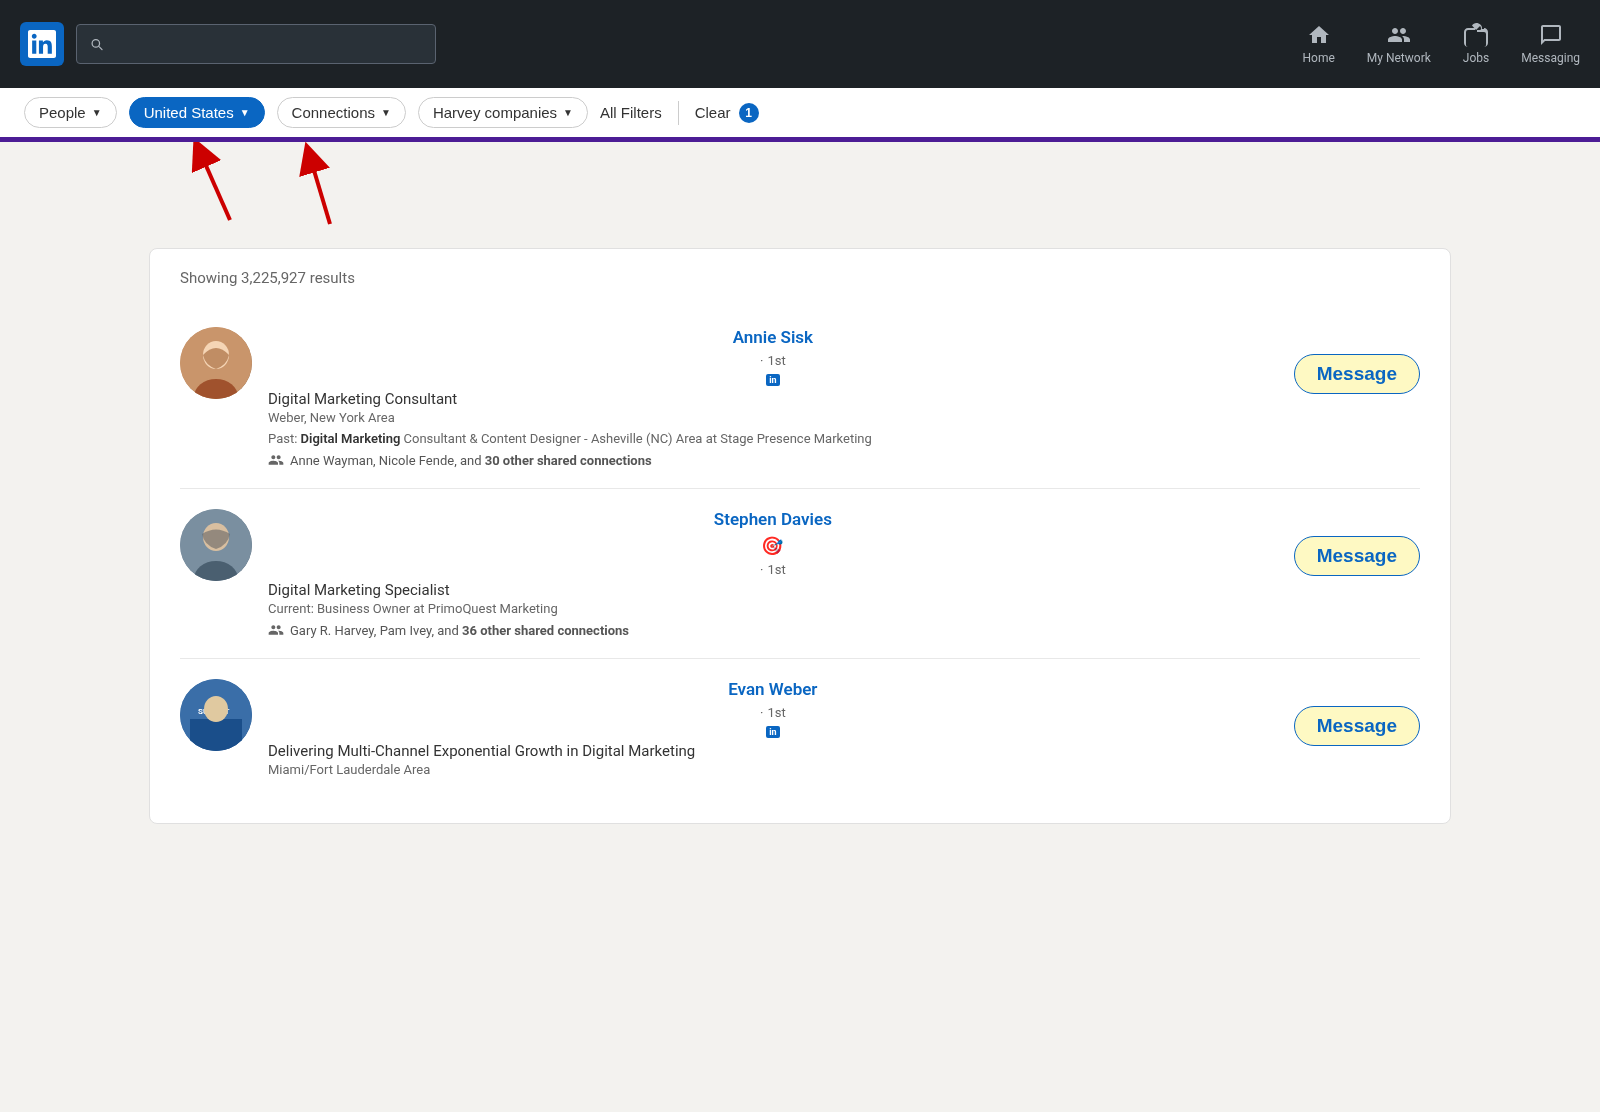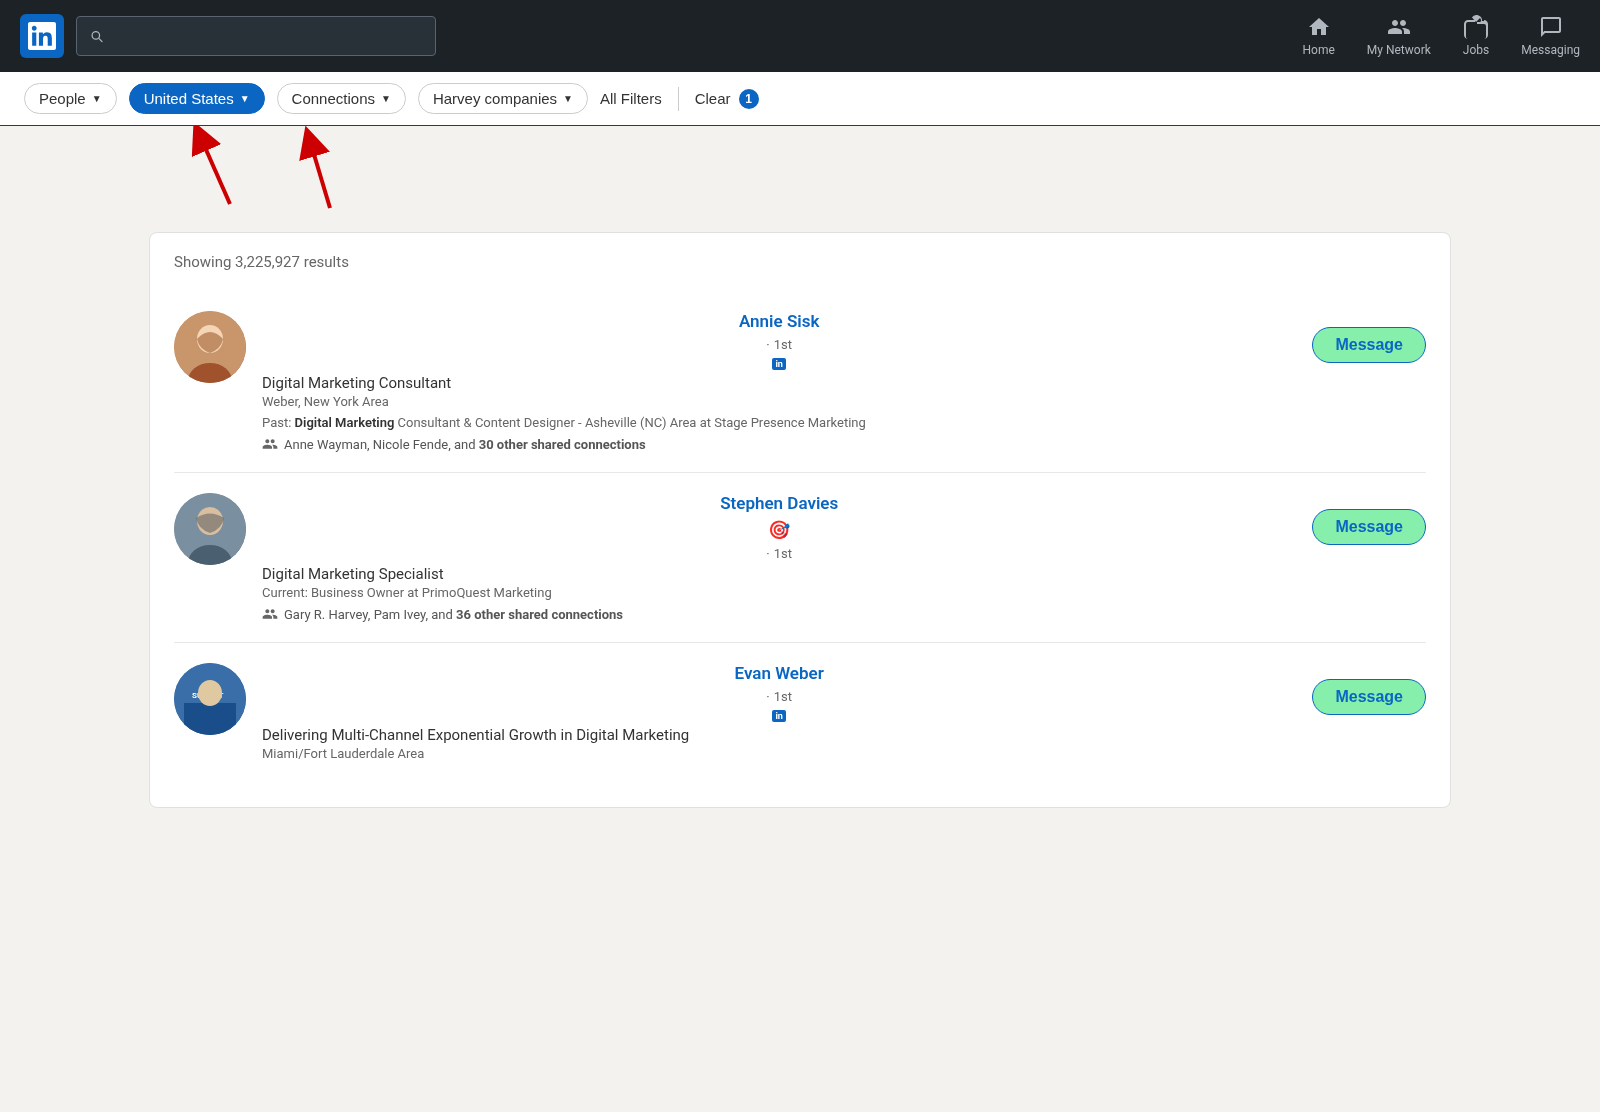--- a/index.html
+++ b/index.html
@@ -4,21 +4,21 @@
   <style>
     * { box-sizing: border-box; margin: 0; padding: 0; }
     body { font-family: -apple-system, BlinkMacSystemFont, 'Segoe UI', Roboto, Helvetica, Arial, sans-serif; background: #f3f2ef; }
 
     
     .navbar {
       background: #1d2226;
       display: flex;
       align-items: center;
       padding: 0 20px;
-      height: 72px;
+      height: 88px;
       position: relative;
     }
     .linkedin-logo {
       width: 44px;
       height: 44px;
       background: #0a66c2;
       border-radius: 6px;
       display: flex; align-items: center; justify-content: center;
       flex-shrink: 0;
       margin-right: 12px;
@@ -58,21 +58,21 @@
       color: #b0b7be;
       font-size: 12px;
       cursor: pointer;
       text-decoration: none;
     }
     .nav-item svg { margin-bottom: 4px; }
 
     
     .filter-bar {
       background: #fff;
-      border-bottom: 1px solid #4c1d95;
+      border-bottom: 5px solid #4c1d95;
       display: flex;
       align-items: center;
       padding: 0 24px;
       height: 54px;
       gap: 12px;
     }
     .filter-btn {
       display: flex;
       align-items: center;
       gap: 6px;
@@ -136,21 +136,21 @@
     .main-content {
       max-width: 1350px;
       margin: 0 auto;
       padding: 0 24px;
     }
     .results-card {
       background: #fff;
       border-radius: 8px;
       border: 1px solid #e0e0e0;
       margin-top: 16px;
-      padding: 20px 24px;
+      padding: 20px 30px;
     }
     .results-count {
       font-size: 15px;
       color: #666;
       margin-bottom: 20px;
     }
 
     .person-row {
       display: flex;
       align-items: flex-start;
@@ -228,29 +228,29 @@
     .shared-connections {
       display: flex;
       align-items: center;
       gap: 6px;
       font-size: 13px;
       color: #555;
     }
     .shared-connections .bold { font-weight: 700; }
     .message-btn {
       border: 1.5px solid #0a66c2;
-      background: #86efac;
+      background: #fef9c3;
       color: #0a66c2;
       border-radius: 20px;
       padding: 8px 22px;
-      font-size: 16px;
+      font-size: 19px;
       font-weight: 600;
       cursor: pointer;
       flex-shrink: 0;
-      margin-top: 16px;
+      margin-top: 27px;
       align-self: flex-start;
     }
   </style>
 </head>
 <body>
 
 <nav class="navbar">
   <div class="linkedin-logo">
     <svg viewBox="0 0 24 24" fill="white" xmlns="http://www.w3.org/2000/svg">
       <path d="M20.447 20.452h-3.554v-5.569c0-1.328-.027-3.037-1.852-3.037-1.853 0-2.136 1.445-2.136 2.939v5.667H9.351V9h3.414v1.561h.046c.477-.9 1.637-1.85 3.37-1.85 3.601 0 4.267 2.37 4.267 5.455v6.286zM5.337 7.433c-1.144 0-2.063-.926-2.063-2.065 0-1.138.92-2.063 2.063-2.063 1.14 0 2.064.925 2.064 2.063 0 1.139-.925 2.065-2.064 2.065zm1.782 13.019H3.555V9h3.564v11.452zM22.225 0H1.771C.792 0 0 .774 0 1.729v20.542C0 23.227.792 24 1.771 24h20.451C23.2 24 24 23.227 24 22.271V1.729C24 .774 23.2 0 22.222 0h.003z"></path>

